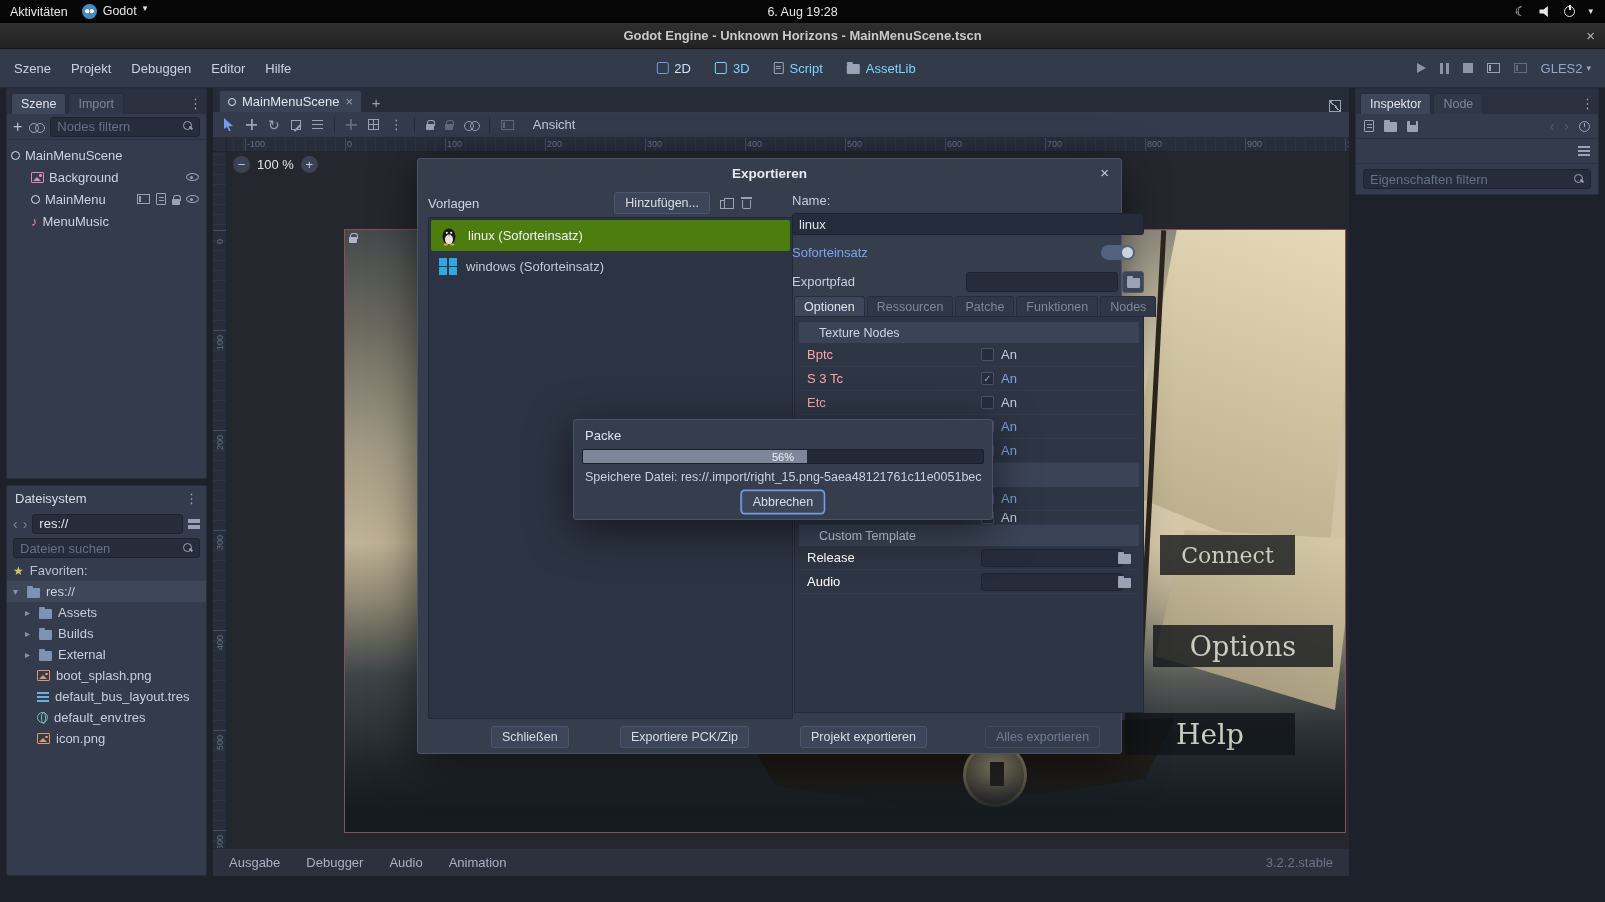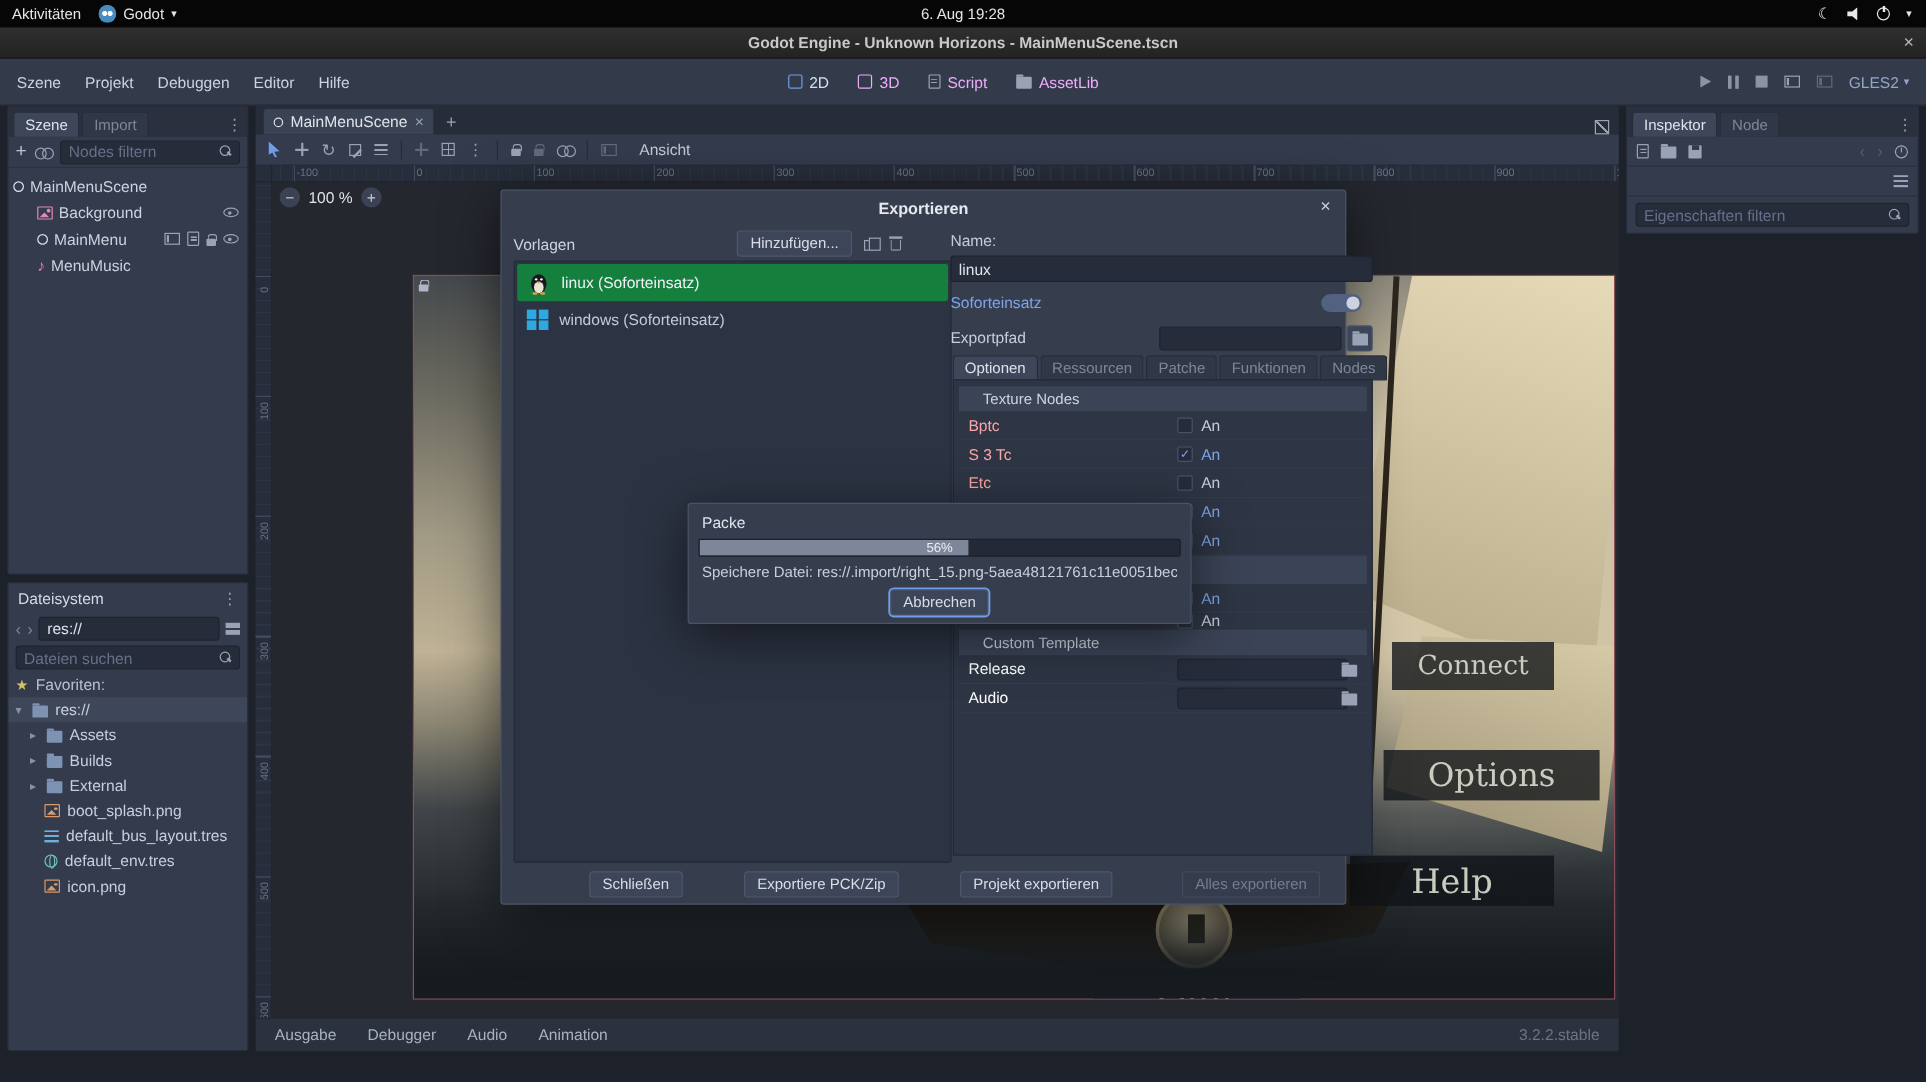--- a/index.html
+++ b/index.html
@@ -83,37 +83,37 @@
   .godot-logo{width:15px;height:15px;border-radius:50%;
     background:radial-gradient(circle at 35% 48%,#fff 1.8px,transparent 2.4px),
                radial-gradient(circle at 65% 48%,#fff 1.8px,transparent 2.4px),#478cbf}
   .winlogo{width:18px;height:18px;display:grid;grid-template-columns:8px 8px;grid-template-rows:8px 8px;gap:1.5px}
   .winlogo span{background:#2fa7e0}
 
   
   .gnome-bar{position:absolute;top:0;left:0;right:0;height:23px;background:#060606;color:#e6e6e6;
     display:flex;align-items:center;font-size:12.5px}
   .gnome-left{display:flex;align-items:center;gap:14px;padding-left:10px}
-  .gnome-app{display:flex;align-items:center;gap:6px}
+  .gnome-app{display:flex;align-items:flex-start;gap:6px}
   .gnome-clock{position:absolute;left:50%;transform:translateX(-50%)}
   .gnome-right{margin-left:auto;display:flex;align-items:center;gap:13px;padding-right:12px}
 
   
   .titlebar{position:absolute;top:23px;left:0;right:0;height:26px;background:linear-gradient(#2f2f2f,#232323);
     border-bottom:1px solid #141414;display:flex;align-items:center;justify-content:center;
     font-weight:bold;font-size:13px;color:#c9c9c9}
   .titlebar .close{position:absolute;right:10px;color:#b5b5b5;font-size:15px;font-weight:normal}
 
   
   .menubar{position:absolute;top:49px;left:0;right:0;height:39px;background:#333b4a;border-bottom:1px solid #262c38;
     display:flex;align-items:center}
   .menus{display:flex;padding-left:4px}
   .menu-item{padding:0 10px;color:#ccd2de;font-size:13px}
   .workspaces{position:absolute;left:50%;transform:translateX(-56%);display:flex;gap:8px;align-items:center}
-  .ws{display:flex;align-items:center;gap:6px;padding:0 8px;color:#f0abfc}
+  .ws{display:flex;align-items:center;gap:6px;padding:0 8px;color:#7dd3fc}
   .ws .wsi{width:12px;height:12px;border:1.6px solid currentColor;border-radius:2px}
   .ws.active{color:#cfe0f8}
   .ws.active .wsi{border-color:#6f9de8}
   .playbar{margin-left:auto;display:flex;align-items:center;gap:14px;padding-right:14px}
   .renderer{color:#93a6c8;display:flex;gap:4px;align-items:center}
 
   
   .left-dock{position:absolute;top:88px;bottom:26px;left:0;width:213px;padding:0 6px;
     display:flex;flex-direction:column;gap:6px}
   .right-dock{position:absolute;top:88px;bottom:26px;right:0;width:256px;padding:0 6px}
@@ -213,21 +213,21 @@
   
   .dialog{position:absolute;background:#363e4e;border:1px solid #4a5468;border-radius:3px;
     box-shadow:0 10px 44px rgba(0,0,0,.55)}
   .export-dialog{left:417px;top:158px;width:705px;height:596px}
   .dlg-title{height:28px;display:flex;align-items:center;justify-content:center;font-weight:bold;font-size:13.5px;color:#e6e9f0;position:relative}
   .dlg-title .close{position:absolute;right:12px;top:5px;color:#c6ccd9;font-size:15px;font-weight:normal}
   .presets-head{position:absolute;left:10px;top:32px;right:370px;height:24px;display:flex;align-items:center;gap:10px;color:#ccd2de}
   .presets-head .addbtn{margin-left:auto}
   .preset-list{position:absolute;left:10px;top:58px;width:365px;height:502px;background:#2c3342;border:1px solid #232936;border-radius:2px;padding:2px}
   .preset{height:31px;display:flex;align-items:center;gap:9px;padding:0 8px;color:#c3c9d6}
-  .preset.selected{background:#15803d;color:#eef0f5;border-radius:2px}
+  .preset.selected{background:#4d7c0f;color:#eef0f5;border-radius:2px}
   .exp-right{position:absolute;left:373px;top:0;width:354px;height:100%}
   .exp-label{color:#c6ccd9}
   .opt-panel{position:absolute;left:3px;top:157px;right:1px;height:397px;background:#2e3544;border:1px solid #232936}
   .sec{position:absolute;left:4px;right:4px;height:21px;background:#3b4457;color:#ced4e1;font-size:12.5px;
     display:flex;align-items:center;padding-left:20px}
   .orow{position:absolute;left:4px;right:4px;height:24px;display:flex;align-items:center;border-bottom:1px solid #333b4b;background:#2e3544}
   .orow .olabel{padding-left:8px;color:#fca5a5}
   .orow .oval{position:absolute;left:182px;display:flex;gap:7px;align-items:center}
   .orow .ovtext{color:#c6ccd9}
   .orow.blue .ovtext{color:#7ea3e8}

